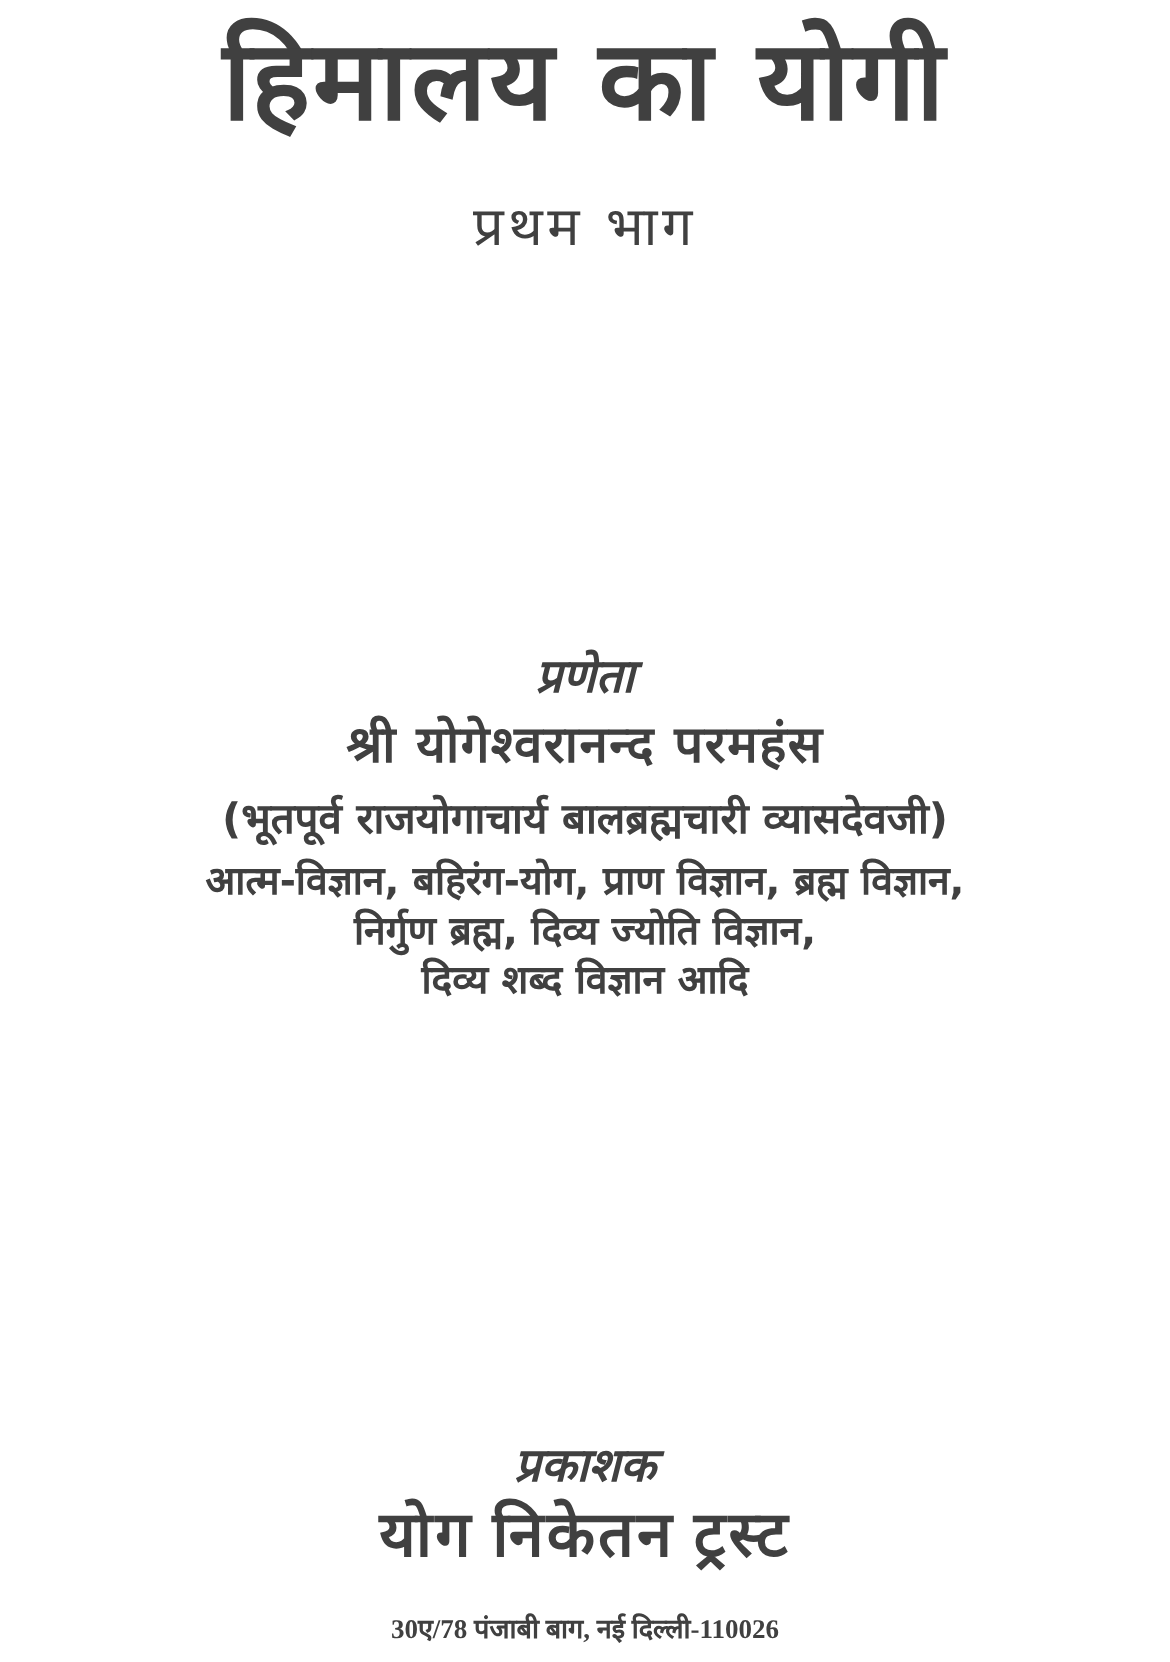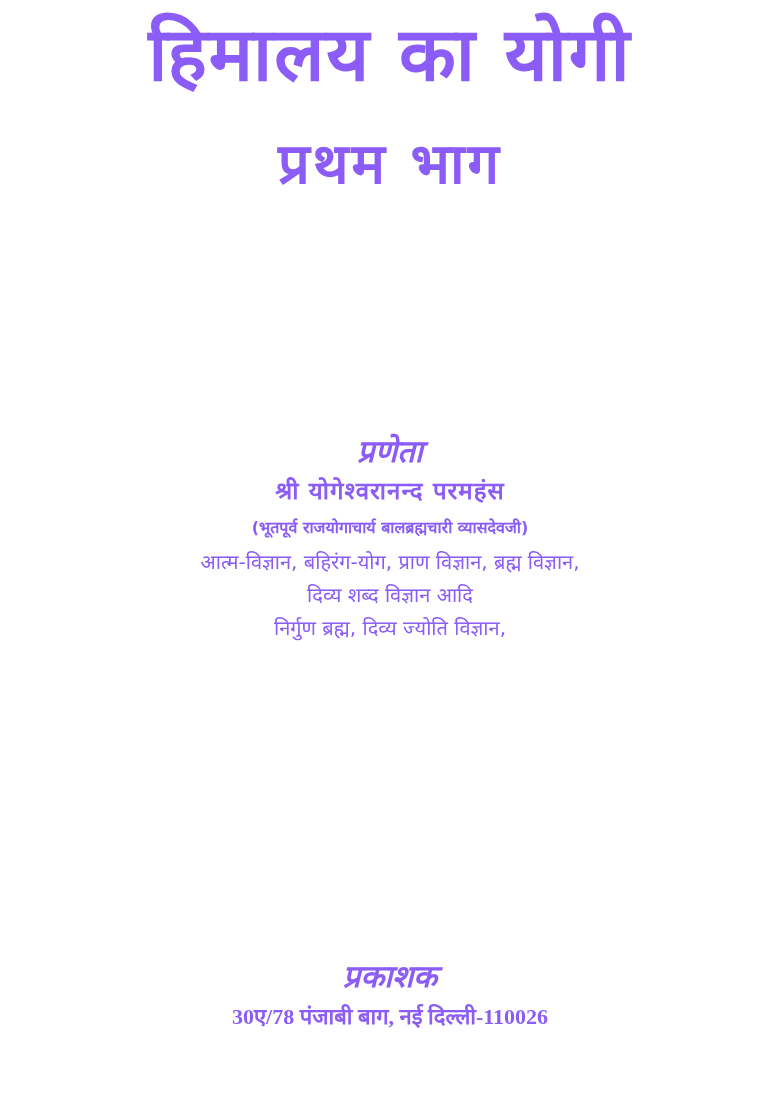--- a/index.html
+++ b/index.html
@@ -6,21 +6,21 @@
     margin: 0;
     padding: 0;
     background: #e8e8e8;
   }
   .page {
     position: relative;
     width: 780px;
     height: 1108px;
     margin: 0 auto;
     background: #ffffff;
-    color: #8b5cf6;
+    color: #404040;
     font-family: "DejaVu Sans", "Liberation Sans", sans-serif;
     text-align: center;
     overflow: hidden;
   }
   .book-title {
     position: absolute;
     top: 6px;
     left: 0;
     width: 100%;
     margin: 0;
@@ -28,53 +28,53 @@
     line-height: 1.3;
     font-weight: 700;
     letter-spacing: 2px;
   }
   .book-subtitle {
     position: absolute;
     top: 130px;
     left: 0;
     width: 100%;
     margin: 0;
-    font-size: 56px;
+    font-size: 36px;
     line-height: 1.2;
-    font-weight: 700;
+    font-weight: 400;
     letter-spacing: 3px;
   }
   .author-block {
     position: absolute;
     top: 434px;
     left: 0;
     width: 100%;
   }
   .role-label {
     font-size: 31px;
     font-weight: 700;
     font-style: italic;
     line-height: 1.1;
   }
   .author-name {
     margin-top: 10px;
-    font-size: 24px;
+    font-size: 34px;
     font-weight: 700;
     line-height: 1.15;
     letter-spacing: 1px;
   }
   .author-paren {
     margin-top: 12px;
-    font-size: 16px;
+    font-size: 28px;
     font-weight: 600;
     line-height: 1.2;
   }
   .credit-line {
-    font-size: 20px;
-    font-weight: 400;
+    font-size: 26px;
+    font-weight: 700;
     line-height: 33px;
     text-align: center;
   }
   .credit-line.first {
     margin-top: 9px;
   }
   .publisher-block {
     position: absolute;
     top: 960px;
     left: 0;
@@ -82,42 +82,43 @@
     font-family: Liberation Serif, serif;
   }
   .publisher-name {
     margin-top: 6px;
     font-size: 42px;
     font-weight: 700;
     line-height: 1.15;
     letter-spacing: 2px;
   }
   .publisher-address {
-    margin-top: 10px;
-    font-size: 22px;
+    margin-top: 28px;
+    font-size: 18px;
     font-weight: 600;
     line-height: 1.2;
   }
 </style>
 </head>
 <body>
 
 <div class="page">
 
   <h1 class="book-title">हिमालय का योगी</h1>
 
   <h2 class="book-subtitle">प्रथम भाग</h2>
 
   <div class="author-block">
     <div class="role-label">प्रणेता</div>
     <div class="author-name">श्री योगेश्वरानन्द परमहंस</div>
     <div class="author-paren">(भूतपूर्व राजयोगाचार्य बालब्रह्मचारी व्यासदेवजी)</div>
     <div class="credit-line first">आत्म-विज्ञान, बहिरंग-योग, प्राण विज्ञान, ब्रह्म विज्ञान,</div>
+    <div class="credit-line">निर्गुण ब्रह्म, दिव्य ज्योति विज्ञान,</div>
     <div class="credit-line">दिव्य शब्द विज्ञान आदि</div>
-    <div class="credit-line">निर्गुण ब्रह्म, दिव्य ज्योति विज्ञान,</div>
   </div>
 
   <div class="publisher-block">
     <div class="role-label">प्रकाशक</div>
+    <div class="publisher-name">योग निकेतन ट्रस्ट</div>
     <div class="publisher-address">30ए/78 पंजाबी बाग, नई दिल्ली-110026</div>
   </div>
 
 </div>
 
 </body></html>

